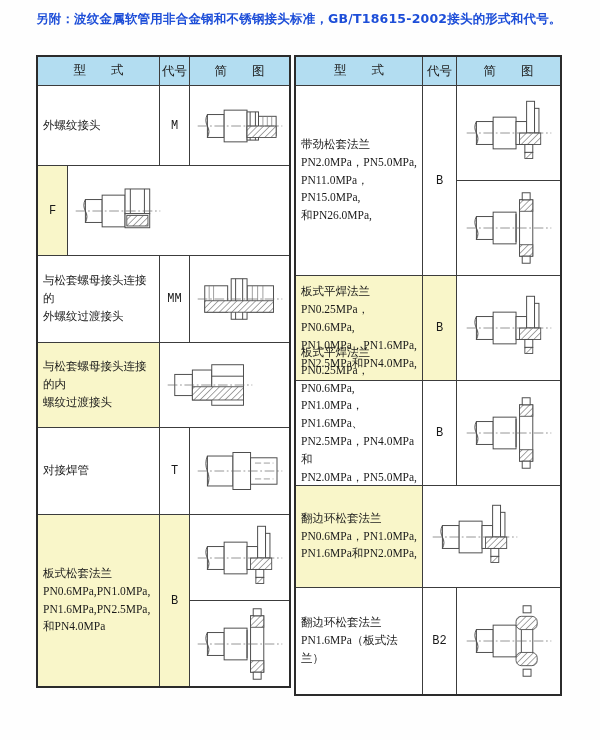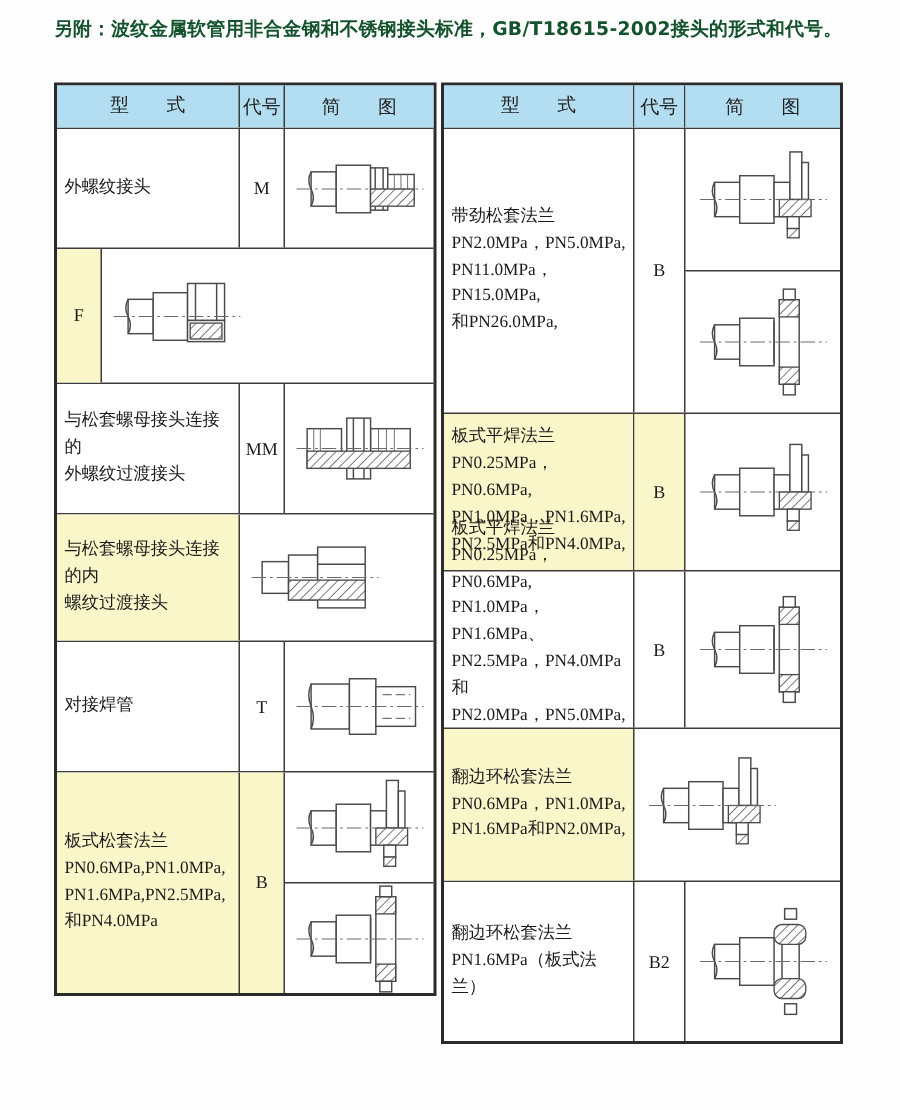--- a/index.html
+++ b/index.html
@@ -10,38 +10,39 @@
   }
   html,body{margin:0;padding:0;}
   body{
     width:600px;height:740px;background:#fefefe;
     font-family:"Liberation Serif","DejaVu Serif",serif;
     color:#1a1a1a;position:relative;overflow:hidden;
   }
   .page-title{
     margin:11px 0 0 36px;
     font-family:"DejaVu Sans","Liberation Sans",sans-serif;
-    font-size:12.5px;font-weight:700;color:#14532d;letter-spacing:0.2px;
+    font-size:12.5px;font-weight:700;color:#1d4ed8;letter-spacing:0.2px;
   }
   .tables{display:flex;align-items:flex-start;margin:27px 0 0 36px;border-radius:25px;}
   .tbl{border:2px solid var(--edge);background:#fff;}
   .tbl.right{margin-left:3px;}
   .trow{display:flex;border-top:1px solid var(--line);box-sizing:border-box;align-items:stretch;}
   .trow.head{border-top:none;}
   .cell{box-sizing:border-box;}
   .type{
     width:122px;border-right:1px solid var(--line);
     display:flex;align-items:center;
     padding:4px 2px 4px 5px;font-size:11.5px;line-height:1.55;
     white-space:pre-line;
   }
   .code{
     width:30px;border-right:1px solid var(--line);
     display:flex;align-items:center;justify-content:center;
     font-size:12px;
+    font-family:Liberation Mono, monospace;
   }
   .diagc{width:99px;display:flex;flex-direction:column;}
   .tbl.right .type{width:127px;}
   .tbl.right .code{width:34px;}
   .tbl.right .diagc{width:103px;}
   .head .cell{
     background:var(--hdr);
     justify-content:center;align-items:center;display:flex;
     font-size:12.5px;padding:0;color:#222;
   }
@@ -169,21 +170,21 @@
                 <rect x="44" y="21" width="20" height="42" stroke="#4a4a4a" fill="#ffffff" stroke-width="1.1"></rect>
                 <rect x="64" y="27" width="30" height="30" stroke="#4a4a4a" fill="#ffffff" stroke-width="1.1"></rect>
                 <path d="M69 33 H90 M69 51 H90" stroke="#777" stroke-width="0.8" stroke-dasharray="7 3" fill="none"></path>
                 <path d="M4 42 H100" stroke="#6a6a6a" stroke-width="0.8" stroke-dasharray="11 3 2 3" fill="none"></path>
               </svg>
             </div>
           </div>
       </div>
     </div>
 
-    <div class="trow" style="height:148px" data-hl="true">
+    <div class="trow" style="height:172px" data-hl="true">
       <div class="cell type">板式松套法兰
 PN0.6MPa,PN1.0MPa,
 PN1.6MPa,PN2.5MPa,
 和PN4.0MPa</div>
       <div class="cell code">B</div>
       <div class="cell diagc">
         <div class="diag-half">
             <div class="diag">
               <svg width="94" height="74" viewBox="0 0 104 84" xmlns="http://www.w3.org/2000/svg">
                 <rect x="15" y="29" width="19" height="26" stroke="#4a4a4a" fill="#ffffff" stroke-width="1.1"></rect>

